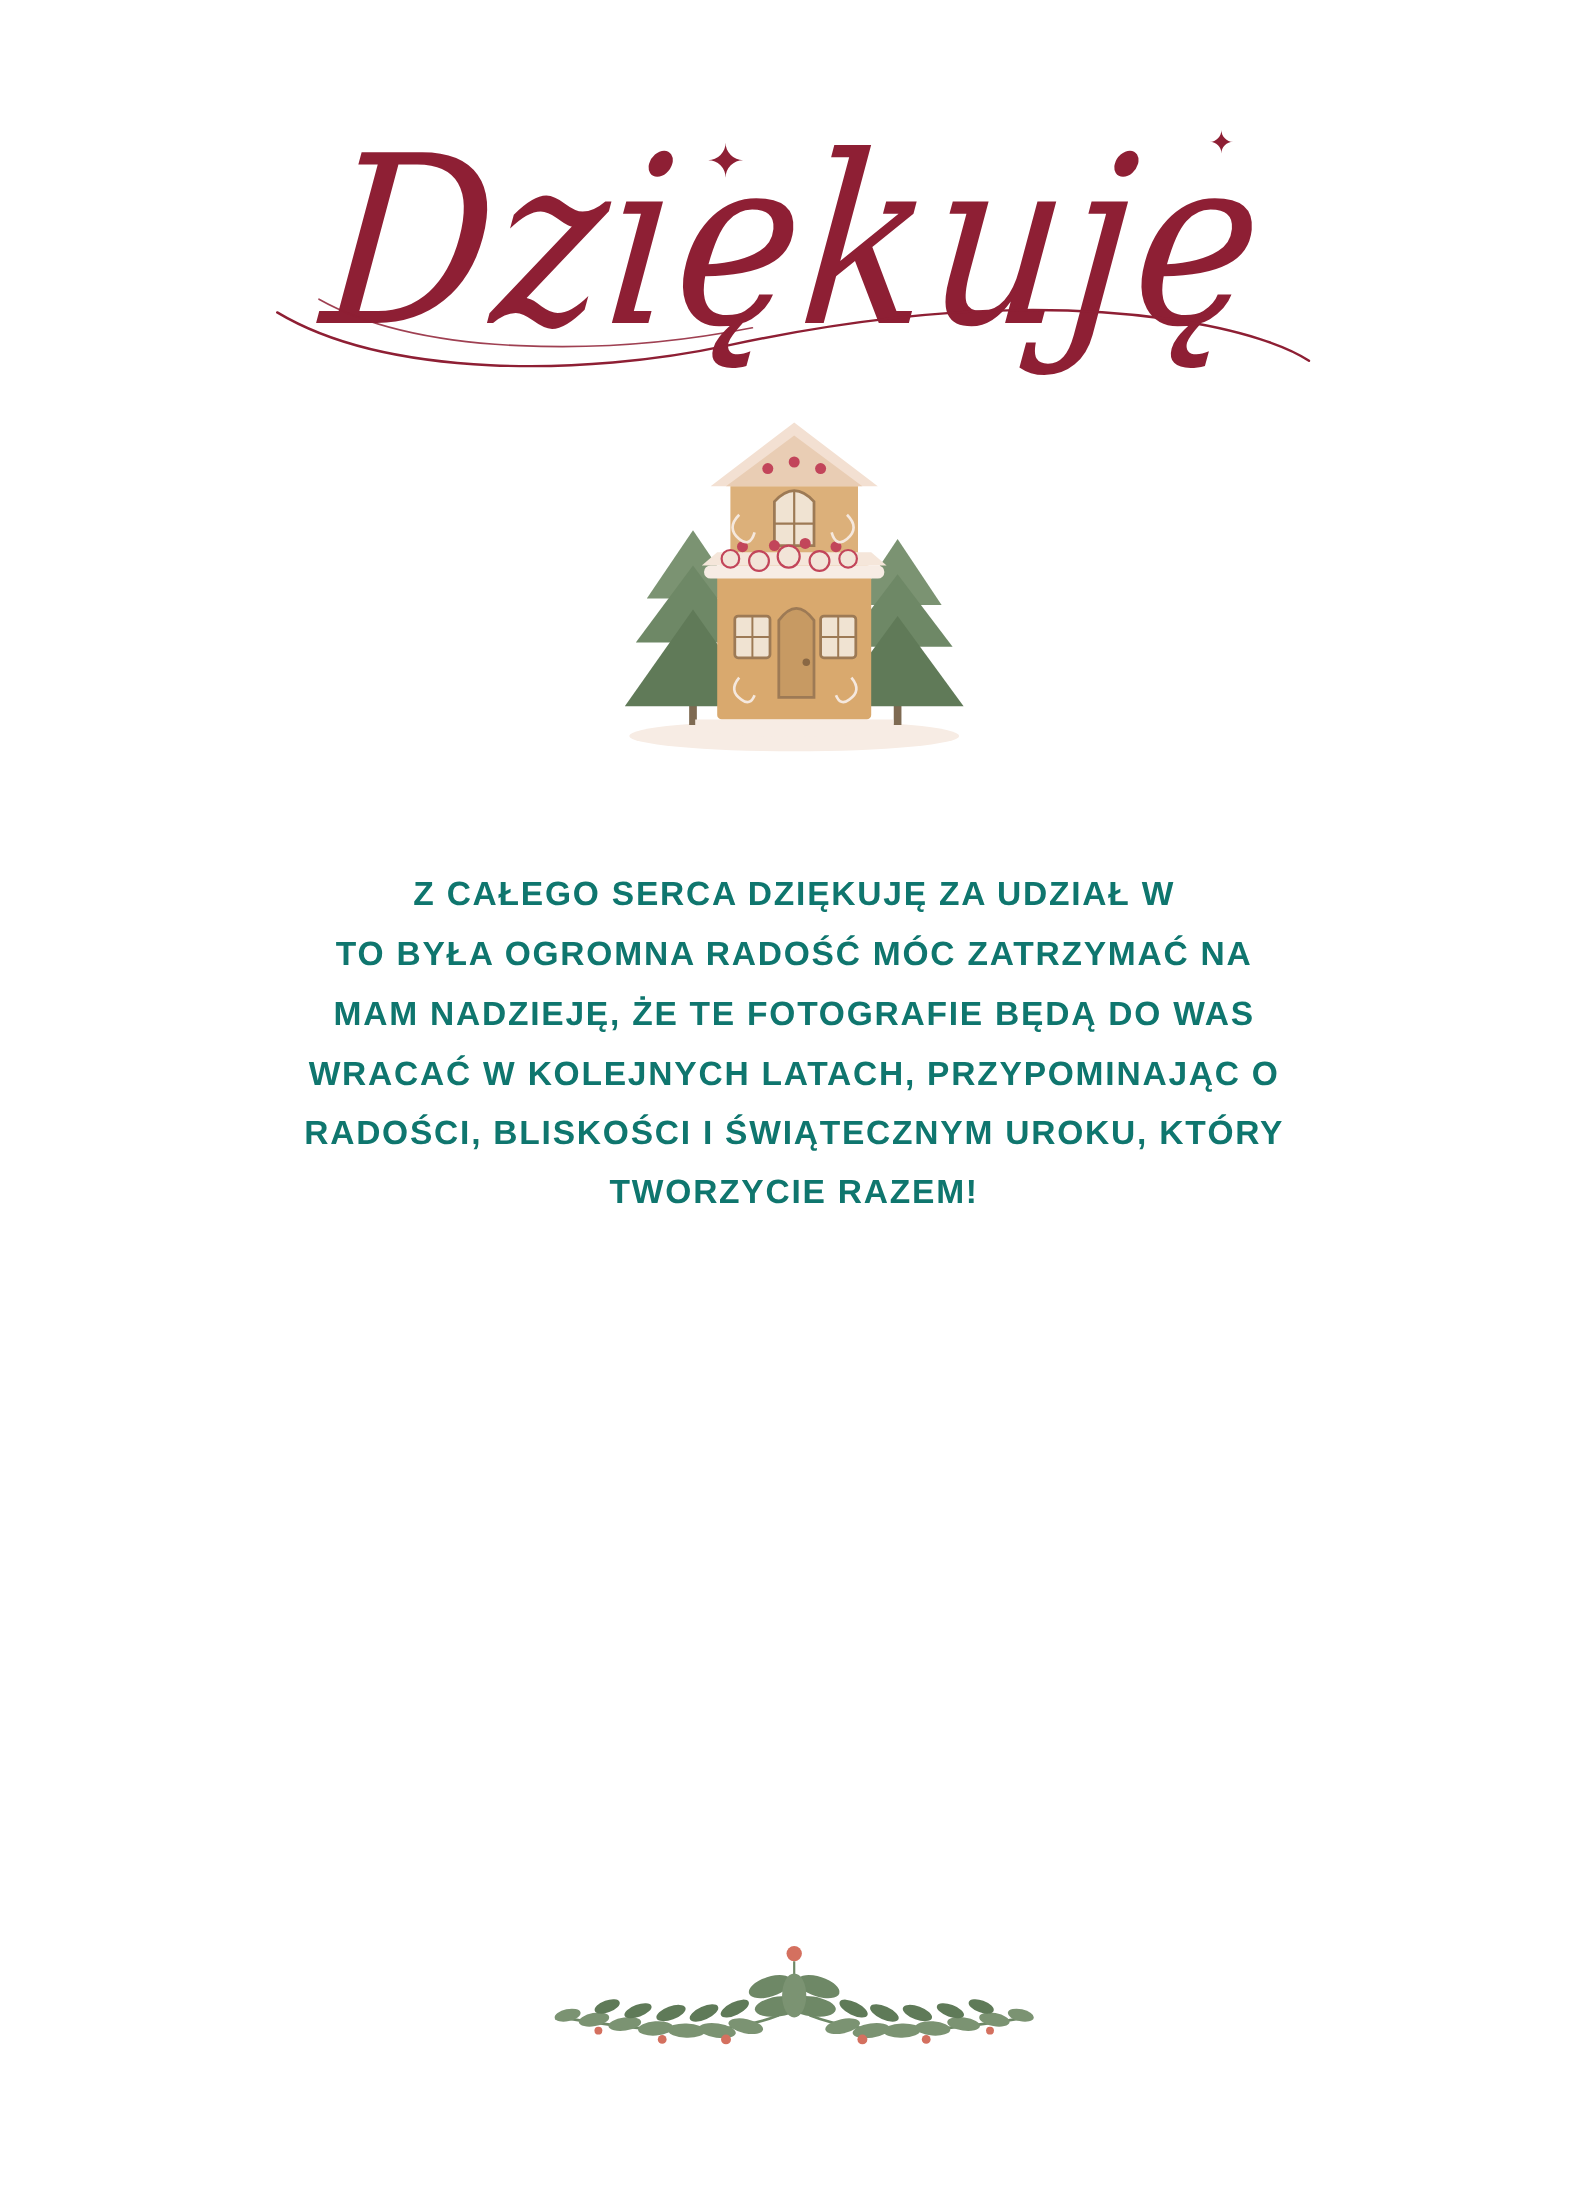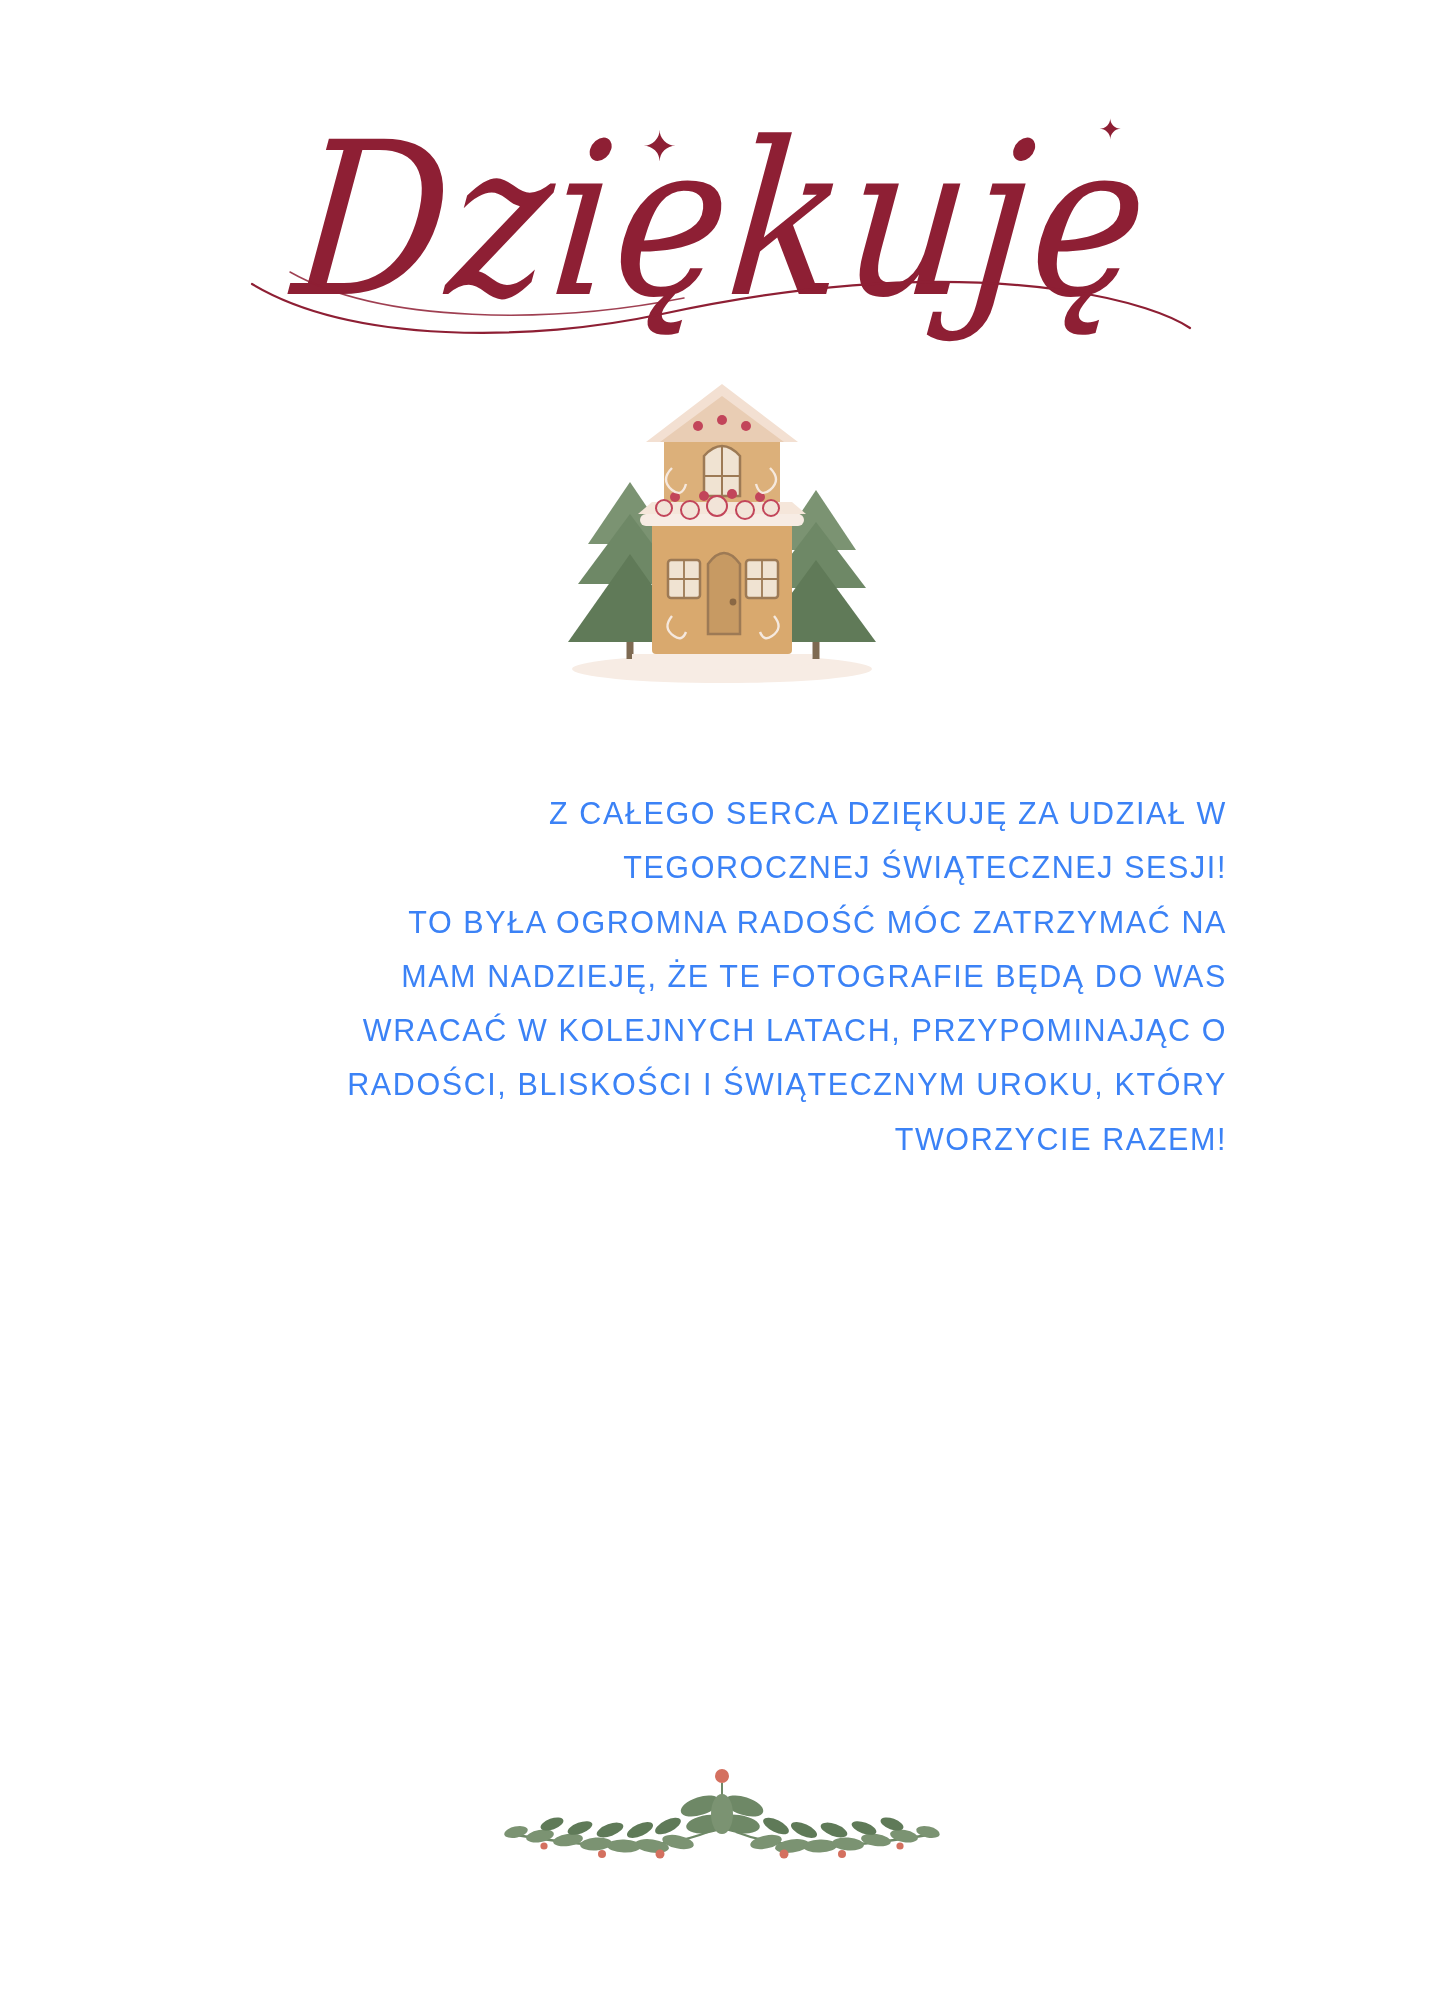--- a/index.html
+++ b/index.html
@@ -68,26 +68,26 @@
   .illustration {
     margin-top: 18px;
     width: 420px;
     height: 330px;
   }
 
   
   .message {
     margin-top: 92px;
     width: 1010px;
-    text-align: right;
-    color: #3b82f6;
+    text-align: center;
+    color: #0f766e;
     font-size: 30.5px;
     letter-spacing: 1.6px;
     line-height: 1.78;
-    font-weight: 400;
+    font-weight: 700;
     text-transform: uppercase;
   }
   .message p { margin: 0; }
   .message .gap { height: 56px; }
 
   
   .footer-art {
     position: absolute;
     bottom: 110px;
     left: 50%;
@@ -169,21 +169,20 @@
     <g stroke="#f7ece4" stroke-width="2.4" fill="none" opacity="0.95">
       <path d="M160 104 q-12 12 0 22 q10 8 14 -6"></path>
       <path d="M258 104 q12 12 0 22 q-10 8 -14 -6"></path>
       <path d="M160 252 q-10 12 2 20 q8 6 12 -4"></path>
       <path d="M262 252 q10 12 -2 20 q-8 6 -12 -4"></path>
     </g>
   </svg>
 
   <div class="message">
     <p>Z CAŁEGO SERCA DZIĘKUJĘ ZA UDZIAŁ W</p>
-    <p>TEGOROCZNEJ ŚWIĄTECZNEJ SESJI!</p>
     <p>TO BYŁA OGROMNA RADOŚĆ MÓC ZATRZYMAĆ NA</p>
     <p>MAM NADZIEJĘ, ŻE TE FOTOGRAFIE BĘDĄ DO WAS</p>
     <p>WRACAĆ W KOLEJNYCH LATACH, PRZYPOMINAJĄC O</p>
     <p>RADOŚCI, BLISKOŚCI I ŚWIĄTECZNYM UROKU, KTÓRY</p>
     <p>TWORZYCIE RAZEM!</p>
     <div class="gap"></div>
   </div>
 
   <svg class="footer-art" viewBox="0 0 620 140">
 

